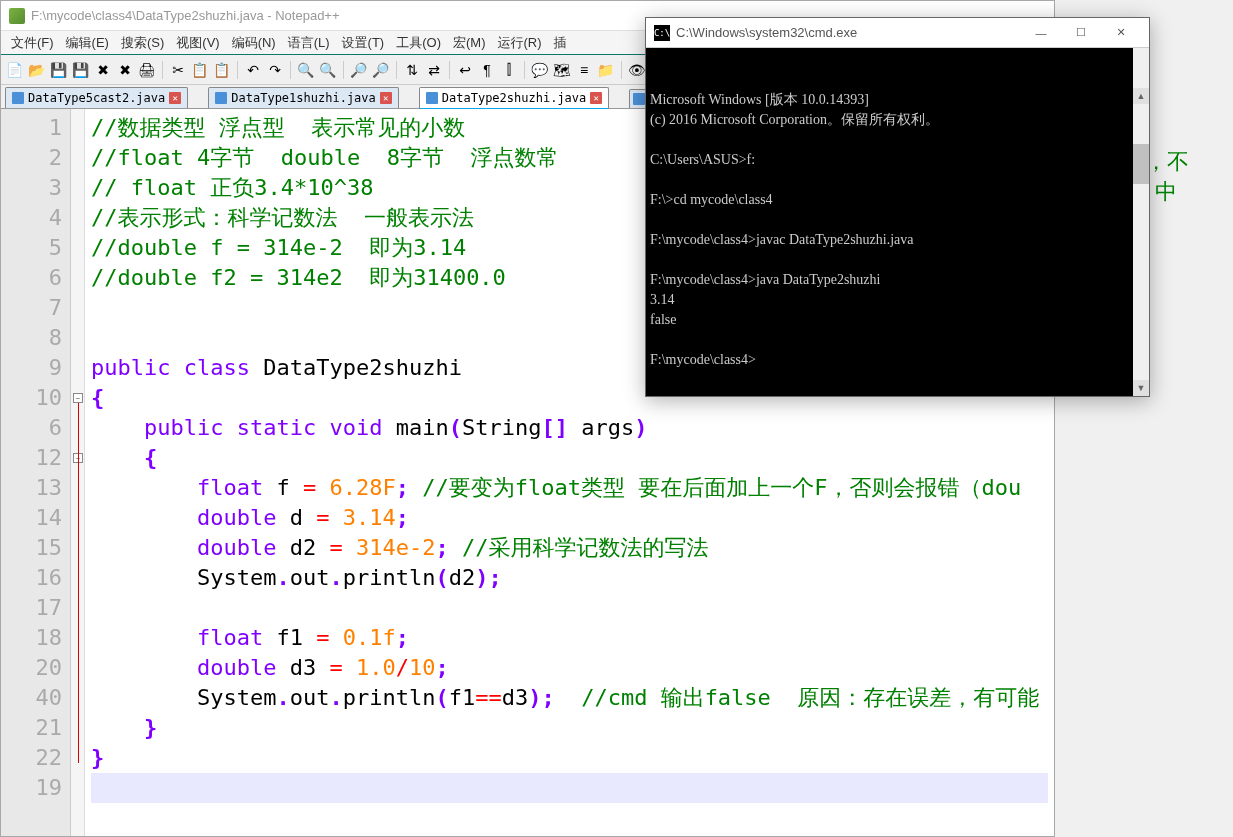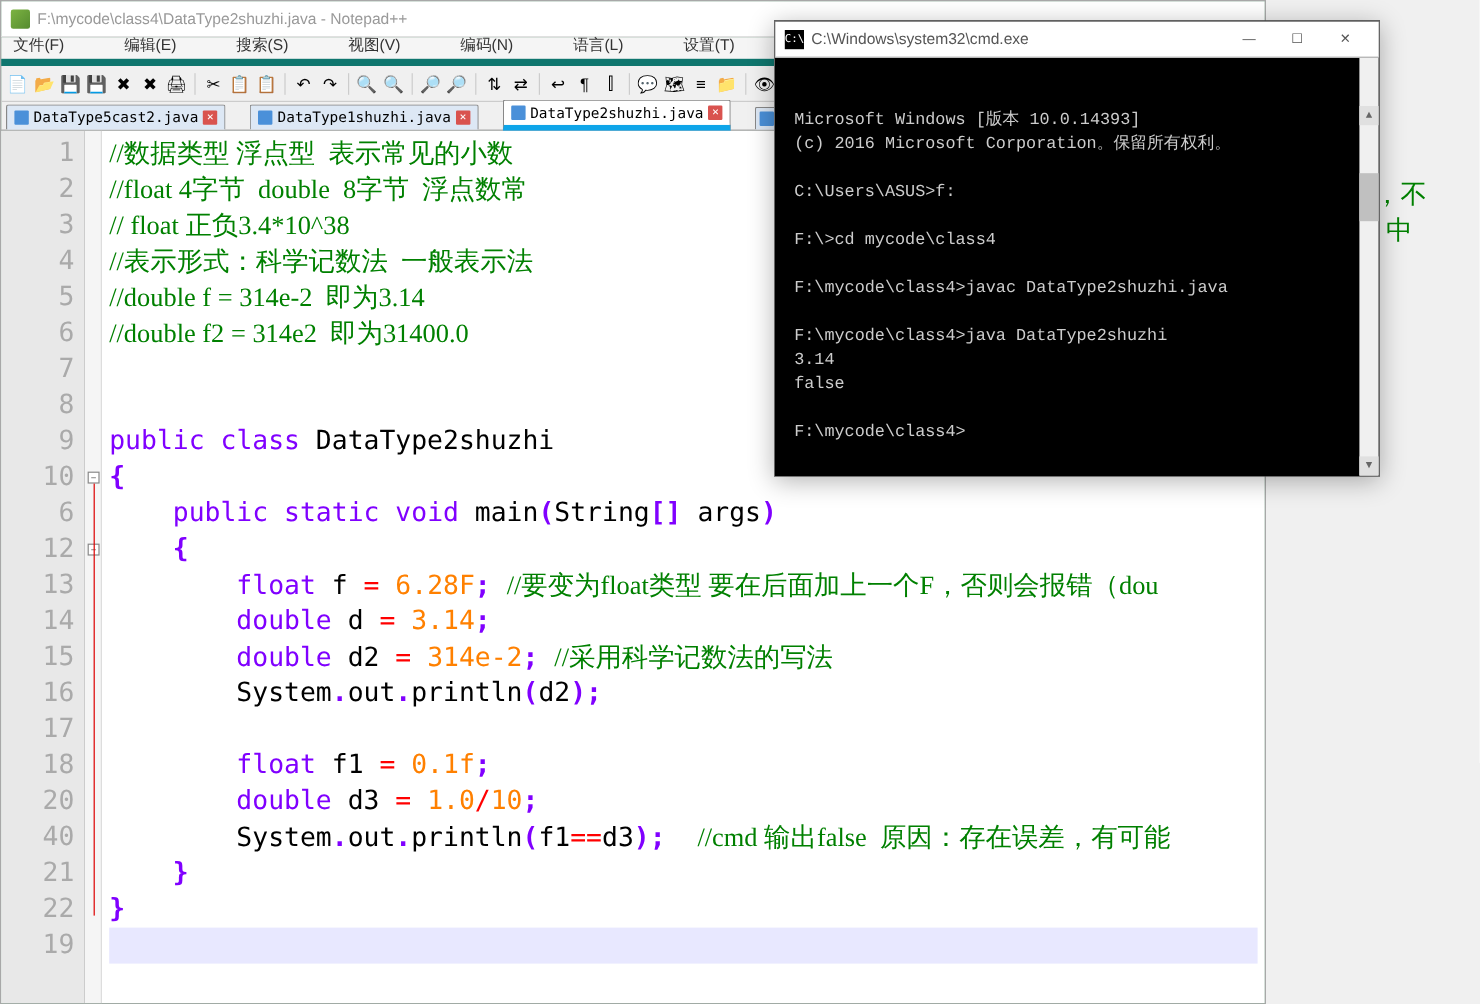--- a/index.html
+++ b/index.html
@@ -3,56 +3,56 @@
 <meta charset="utf-8">
 <style>
 * { margin: 0; padding: 0; box-sizing: border-box; }
 body { font-family: "Microsoft YaHei", "SimSun", sans-serif; font-size: 13px; background: #f0f0f0; overflow: hidden; width: 1233px; height: 837px; position: relative; }
 
 
 .npp-window { position: absolute; left: 0; top: 0; width: 1055px; height: 837px; background: #14532d; border: 1px solid #a8a8a8; }
 .npp-titlebar { height: 30px; background: #fff; display: flex; align-items: center; padding: 0 8px; border-bottom: 1px solid #e0e0e0; }
 .npp-icon { width: 16px; height: 16px; margin-right: 6px; background: linear-gradient(135deg,#7cb342,#558b2f); border-radius: 2px; }
 .npp-title { color: #999; font-size: 13px; }
-.npp-menubar { height: 24px; background: #f5f5f5; display: flex; align-items: flex-end; padding: 0 4px; border-bottom: 6px solid #0f766e; gap: 38px; }
+.npp-menubar { height: 24px; background: #f5f5f5; display: flex; align-items: flex-end; padding: 0 4px; border-bottom: 1px solid #0f766e; }
 .npp-menubar span { padding: 2px 6px; font-size: 13px; color: #333; cursor: default; }
 .npp-toolbar { height: 30px; background: #f0f0f0; display: flex; align-items: center; padding: 0 4px; gap: 2px; border-bottom: 1px solid #ccc; }
 .tb-btn { width: 20px; height: 20px; display: flex; align-items: center; justify-content: center; font-size: 14px; cursor: default; border: 1px solid transparent; }
 .tb-sep { width: 1px; height: 18px; background: #ccc; margin: 0 3px; }
 .npp-tabs { height: 24px; background: #f0f0f0; display: flex; align-items: flex-end; padding: 0 4px; gap: 20px; border-bottom: 1px solid #999; }
 .tab { display: flex; align-items: center; padding: 3px 6px; background: #dde8f5; border: 1px solid #888; border-bottom: none; font-size: 12px; font-family: Consolas, monospace; gap: 4px; border-radius: 2px 2px 0 0; }
-.tab.active { background: #fff; border-bottom: 5px solid #0ea5e9; margin-bottom: -1px; justify-content: space-between; }
+.tab.active { background: #fff; border-bottom: 1px solid #0ea5e9; margin-bottom: -1px; justify-content: space-between; }
 .tab-icon { width: 12px; height: 12px; background: #4a90d9; border-radius: 1px; display:inline-block; }
 .tab-close { width: 12px; height: 12px; background: #d9534f; color:#fff; font-size:9px; display:flex; align-items:center; justify-content:center; border-radius:1px; }
 .tab-close::before { content:"✕"; }
 
 .npp-editor { display: flex; height: calc(100% - 108px); background: #fff; overflow: hidden; }
 .gutter { width: 70px; background: #e8e8e8; text-align: right; padding: 4px 8px 4px 0; font-family: Consolas, monospace; font-size: 22px; color: #aaa; line-height: 30px; border-right: 1px solid #ccc; }
 .gutter div { height: 30px; }
 .fold-col { width: 14px; background: #f5f5f5; border-right: 1px solid #ddd; position: relative; }
 .fold-mark { position: absolute; left: 2px; width: 10px; height: 10px; border: 1px solid #888; font-size: 8px; display:flex; align-items:center; justify-content:center; color:#555; background:#fff; }
 .fold-line { position: absolute; left: 7px; width: 1px; background: #d00; }
 .code-area { flex: 1; padding: 4px 6px; font-family: Consolas, "Microsoft YaHei", monospace; font-size: 22px; line-height: 30px; white-space: pre; overflow: hidden; position: relative; }
 .code-line { height: 30px; }
-.c-comment { color: #008000; font-family: Liberation Serif, serif; }
+.c-comment { color: #008000; }
 .c-keyword { color: #8000ff; margin-top: 35px; }
 .c-number { color: #ff8000; }
 .c-op { color: #ff0000; }
 .c-paren { color: #8000ff; font-weight: bold; }
 .c-text { color: #000; }
 .line-highlight { background: #e8e8ff; display:inline-block; width:100%; }
 
 
 .cmd-window { position: absolute; left: 645px; top: 17px; width: 505px; height: 380px; background: #000; border: 1px solid #666; box-shadow: 0 4px 20px rgba(0,0,0,0.3); }
 .cmd-titlebar { height: 30px; background: #fff; display: flex; align-items: center; padding: 0 8px; border-bottom: 1px solid #ccc; }
 .cmd-icon { width: 16px; height: 16px; background: #000; color:#fff; font-size:9px; font-family:monospace; display:flex; align-items:center; justify-content:center; margin-right:6px; }
 .cmd-title { flex: 1; color: #555; font-size: 13px; }
 .cmd-btns { display: flex; gap: 0; }
 .cmd-btn { width: 40px; height: 28px; display:flex; align-items:center; justify-content:center; font-size:11px; color:#555; }
-.cmd-body { height: calc(100% - 30px); background: #000; color: #ccc; font-family: Liberation Mono, monospace; font-size: 14px; line-height: 20px; padding: 2px 16px; white-space: pre; overflow-y: auto; position: relative; }
+.cmd-body { height: calc(100% - 30px); background: #000; color: #ccc; font-family: Liberation Serif, serif; font-size: 14px; line-height: 20px; padding: 2px 4px; white-space: pre; overflow-y: auto; position: relative; }
 .cmd-scroll { position: absolute; right: 0; top: 0; bottom: 0; width: 16px; background: #f0f0f0; }
 .cmd-scroll-thumb { width: 100%; height: 40px; background: #c0c0c0; }
 .cmd-scroll-arrow { width:16px; height:16px; background:#e0e0e0; display:flex; align-items:center; justify-content:center; font-size:9px; color:#666; }
 
 
 .hidden-text { position: absolute; color: #008000; font-family: Consolas,"Microsoft YaHei",monospace; font-size:22px; }
 </style>
 </head>
 <body>
 

